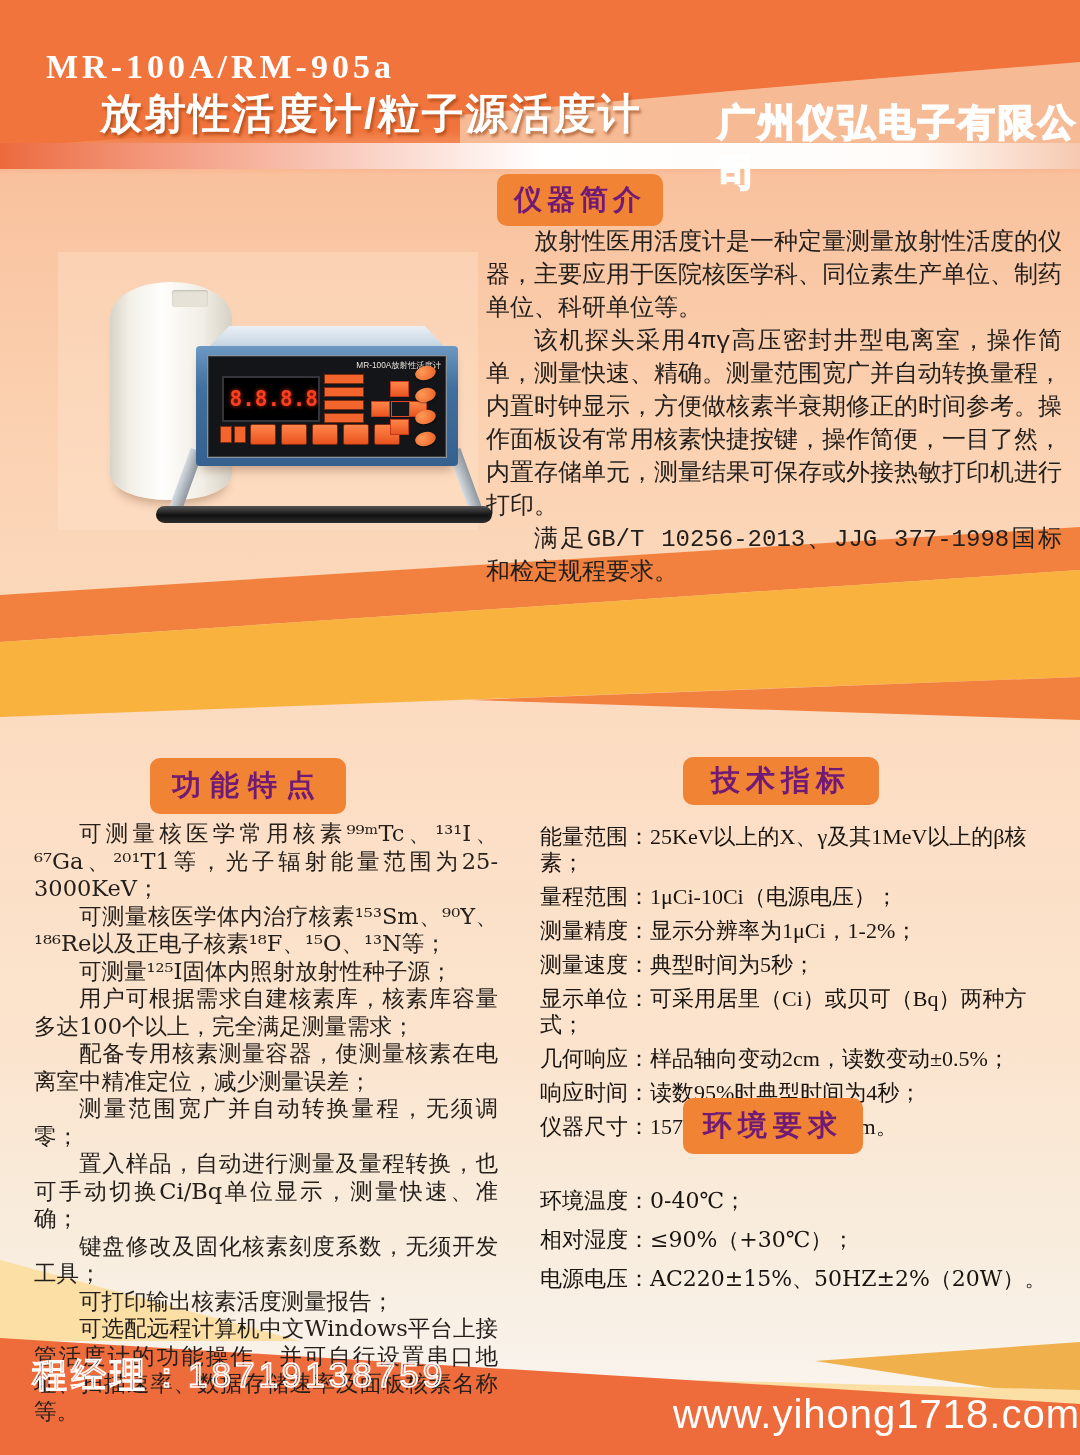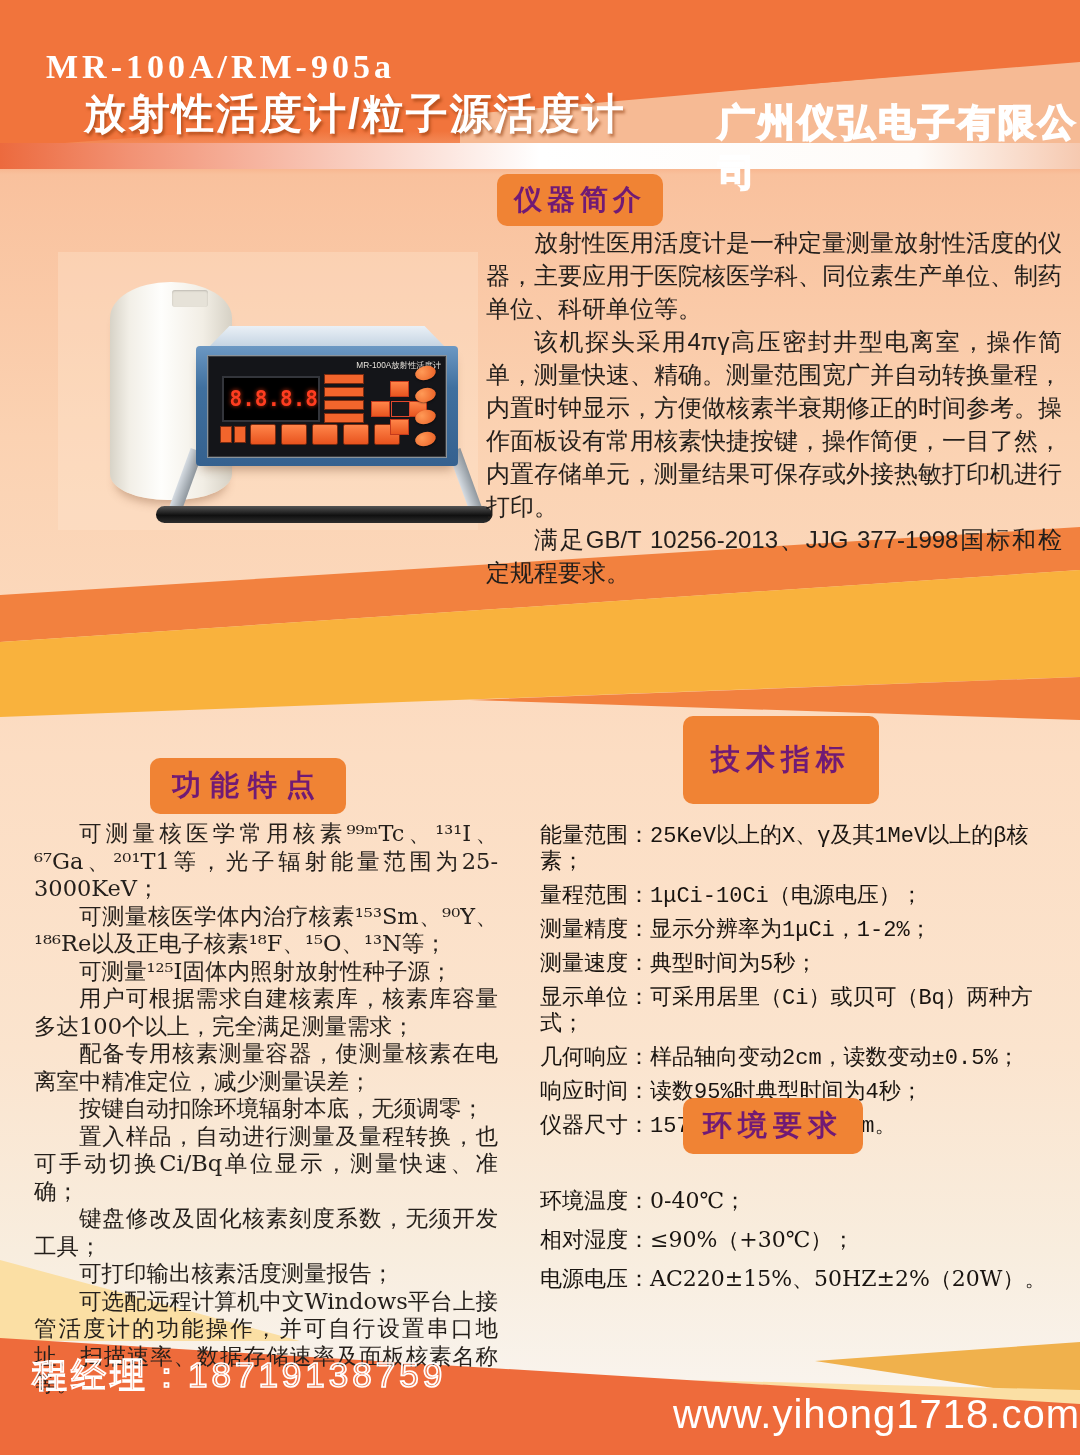--- a/index.html
+++ b/index.html
@@ -9,55 +9,55 @@
     font-family:"Liberation Sans","DejaVu Sans",sans-serif;
   }
   .decor{position:absolute;left:0;top:0;width:1080px;height:1455px;z-index:0;}
   
   .model{
     position:absolute;left:46px;top:48px;z-index:3;
     font-family:"Liberation Serif","DejaVu Serif",serif;
     font-size:34px;font-weight:bold;color:#fff;letter-spacing:4px;
   }
   .product-title{
-    position:absolute;left:84px;top:86px;z-index:3;
+    position:absolute;left:100px;top:86px;z-index:3;
     font-size:42px;font-weight:bold;color:#fff;letter-spacing:2px;
     text-shadow:2px 3px 3px rgba(140,55,8,.55);
   }
   .company-mark{
     position:absolute;left:718px;top:98px;z-index:3;
     font-size:37px;font-weight:bold;letter-spacing:3px;
     color:rgba(255,255,255,.10);-webkit-text-stroke:1.8px #fff;
   }
   
   .sec-tag{
     position:absolute;z-index:3;display:inline-block;
     background:#F08334;color:#701a75;font-weight:bold;
     border-radius:10px;white-space:nowrap;
   }
   .tag-intro{left:497px;top:174px;font-size:28px;letter-spacing:5px;padding:7px 17px;}
   .tag-feat {left:150px;top:750px;font-size:29px;letter-spacing:9px;padding:8px 22px;margin-top:8px;}
-  .tag-spec {left:683px;top:716px;font-size:29px;letter-spacing:6px;padding:24px 28px;}
+  .tag-spec {left:683px;top:757px;font-size:29px;letter-spacing:6px;padding:4px 28px;}
   .tag-env  {left:683px;top:1098px;font-size:29px;letter-spacing:6px;padding:8px 20px;}
   
   .intro-block{
     position:absolute;left:486px;top:226px;width:576px;z-index:2;
-    font-family:Liberation Sans, sans-serif;
+    font-family:Liberation Mono, monospace;
     font-size:24px;line-height:33px;color:#221E1B;text-align:justify;font-weight:500;
   }
   .intro-block .para{margin:0;text-indent:2em;}
   .feat-block{
     position:absolute;left:34px;top:820px;width:464px;z-index:2;
     font-family:"DejaVu Serif","Liberation Serif",serif;
     font-size:22.5px;line-height:27.5px;color:#241F1B;text-align:justify;font-weight:500;
   }
   .feat-block .feat-item{margin:0;text-indent:2em;}
   .spec-block{
     position:absolute;left:540px;top:824px;width:526px;z-index:2;
-    font-family:Liberation Mono, monospace;
+    font-family:Liberation Serif, serif;
     font-size:22px;line-height:26px;color:#191410;font-weight:500;
   }
   .spec-block .spec-row{margin:0 0 8px;}
   .env-block{
     position:absolute;left:540px;top:1188px;width:526px;z-index:2;
     font-family:"DejaVu Serif","Liberation Serif",serif;
     font-size:22px;line-height:26px;color:#191410;font-weight:500;
   }
   .env-block .env-row{margin:0 0 13px;}
   
@@ -211,21 +211,21 @@
       <div class="para">满足GB/T 10256-2013、JJG 377-1998国标和检定规程要求。</div>
     </div>
 
   <div class="sec-tag tag-feat">功能特点</div>
   <div class="feat-block">
       <div class="feat-item">可测量核医学常用核素⁹⁹ᵐTc、¹³¹I、⁶⁷Ga、²⁰¹T1等，光子辐射能量范围为25-3000KeV；</div>
       <div class="feat-item">可测量核医学体内治疗核素¹⁵³Sm、⁹⁰Y、¹⁸⁶Re以及正电子核素¹⁸F、¹⁵O、¹³N等；</div>
       <div class="feat-item">可测量¹²⁵I固体内照射放射性种子源；</div>
       <div class="feat-item">用户可根据需求自建核素库，核素库容量多达100个以上，完全满足测量需求；</div>
       <div class="feat-item">配备专用核素测量容器，使测量核素在电离室中精准定位，减少测量误差；</div>
-      <div class="feat-item">按键自动扣除环境辐射本底，无须调零；</div>
+      <div class="feat-item">测量范围宽广并自动转换量程，无须调零；</div>
       <div class="feat-item">置入样品，自动进行测量及量程转换，也可手动切换Ci/Bq单位显示，测量快速、准确；</div>
       <div class="feat-item">键盘修改及固化核素刻度系数，无须开发工具；</div>
       <div class="feat-item">可打印输出核素活度测量报告；</div>
       <div class="feat-item">可选配远程计算机中文Windows平台上接管活度计的功能操作，并可自行设置串口地址、扫描速率、数据存储速率及面板核素名称等。</div>
     </div>
 
   <div class="sec-tag tag-spec">技术指标</div>
   <div class="spec-block">
       <div class="spec-row">能量范围：25KeV以上的X、γ及其1MeV以上的β核素；</div>
       <div class="spec-row">量程范围：1μCi-10Ci（电源电压）；</div>

